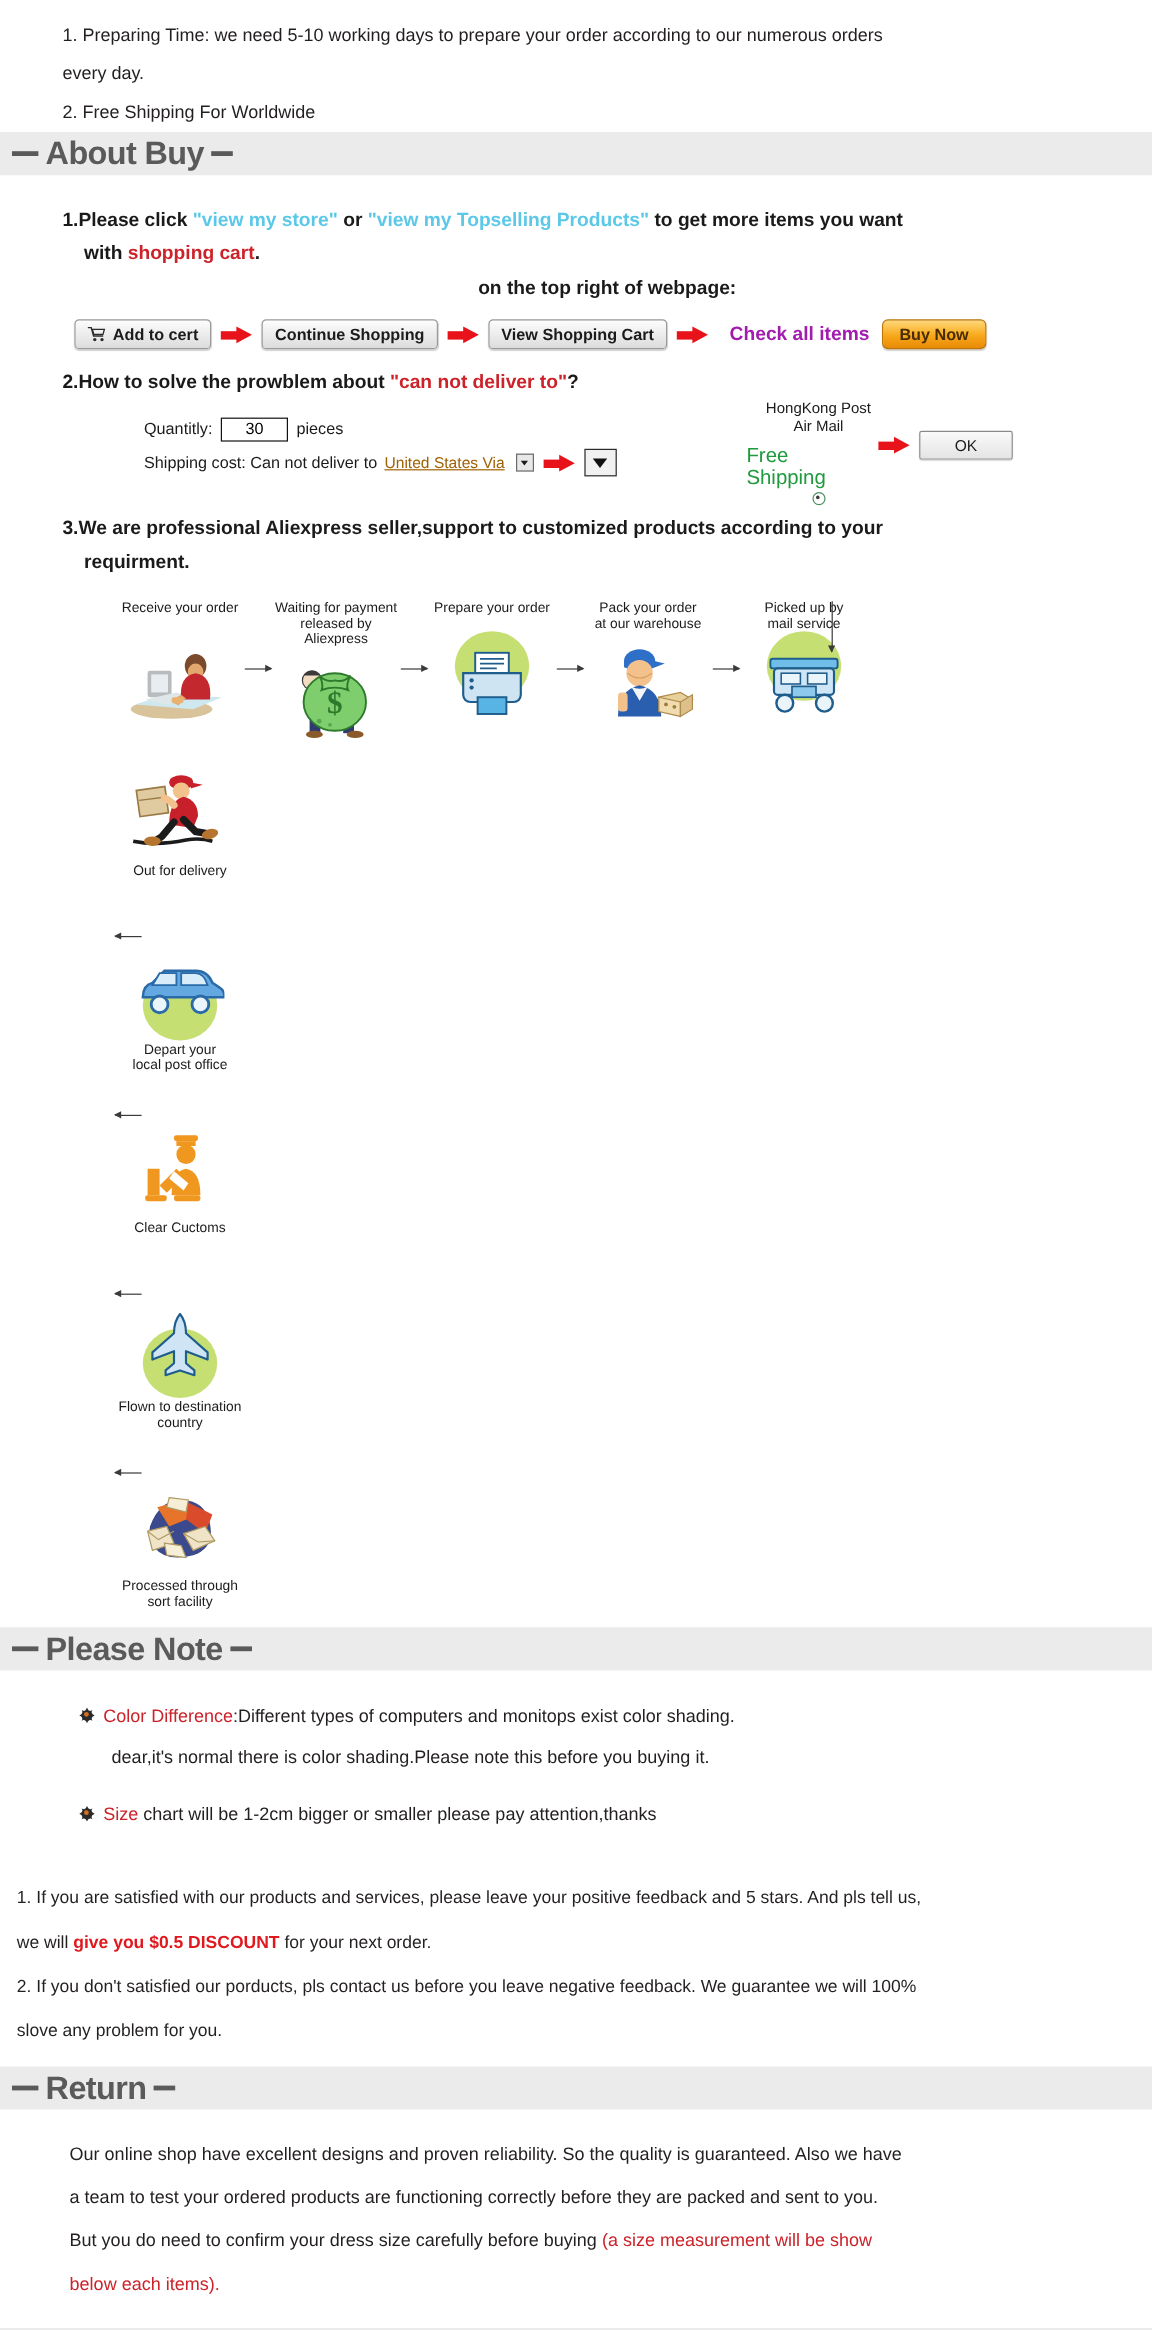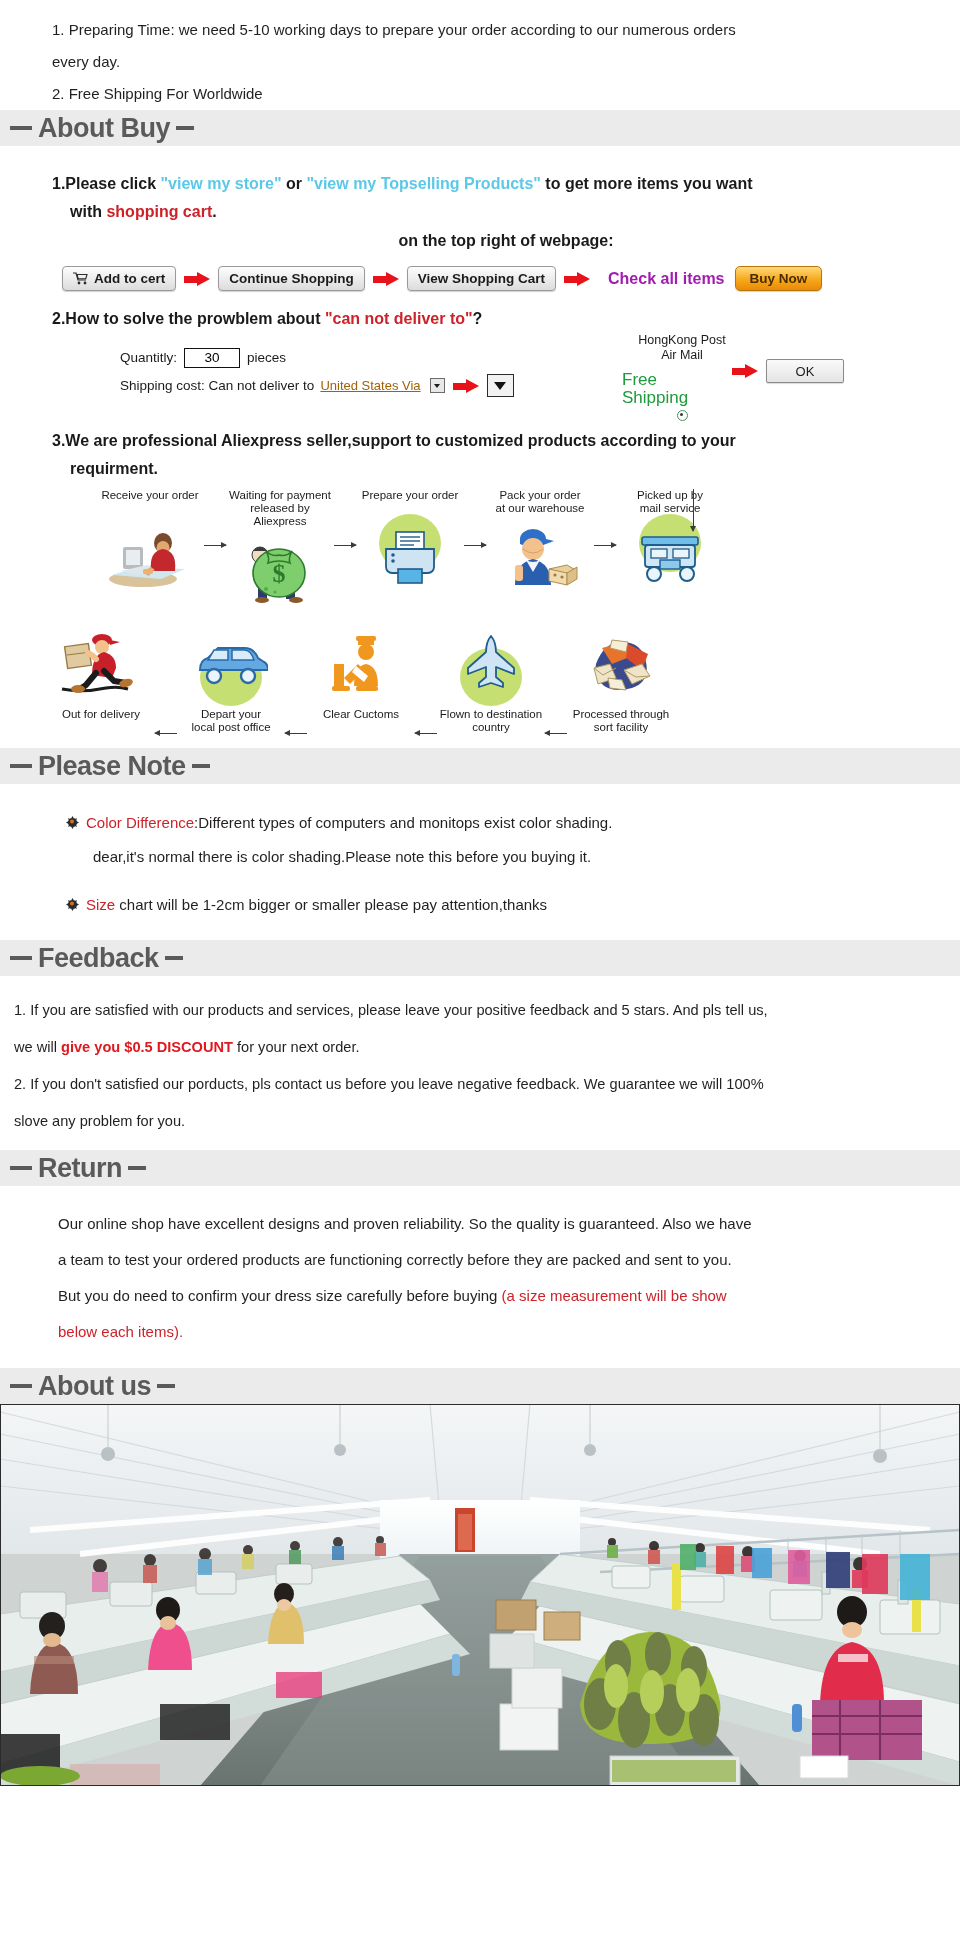--- a/index.html
+++ b/index.html
@@ -109,21 +109,21 @@
   }
   .okwrap{position:absolute;left:672px;top:14px;display:flex;align-items:center;}
   .okbtn{
     width:76px;height:22px;border:1px solid #8a8a8a;border-radius:2px;
     background:linear-gradient(to bottom,#fafafa,#e4e4e4);
     display:flex;align-items:center;justify-content:center;
     font-size:13px;color:#1b1b1b;box-shadow:0 1px 1px rgba(0,0,0,.15);
   }
 
   
-  .flow{margin:6px 0 0 0;padding:0 0 14px 0;}
+  .flow{margin:18px 0 0 0;padding:0 0 14px 0;}
   .frow{display:flex;justify-content:flex-start;align-items:flex-start;padding-left:96px;}
   .fcell{width:108px;text-align:center;position:relative;}
   .fcap{font-size:11.5px;line-height:13px;color:#1b1b1b;min-height:26px;}
   .ficon{height:78px;display:flex;align-items:center;justify-content:center;margin-top:4px;}
   .fconn{width:22px;display:flex;align-items:center;justify-content:center;padding-top:56px;}
   .hline{position:relative;width:22px;height:1px;background:#3b3b3b;}
   .hline:after{
     content:"";position:absolute;right:-1px;top:-3px;width:0;height:0;
     border-top:3.5px solid transparent;border-bottom:3.5px solid transparent;
     border-left:6px solid #3b3b3b;
@@ -137,21 +137,21 @@
   .vconn:after{
     content:"";position:absolute;left:-3.5px;bottom:-1px;width:0;height:0;
     border-left:3.5px solid transparent;border-right:3.5px solid transparent;
     border-top:6px solid #3b3b3b;
   }
   .blob{
     position:absolute;width:62px;height:58px;background:#bcd95b;border-radius:50%;
     left:50%;top:50%;transform:translate(-50%,-50%);opacity:.85;z-index:0;
   }
   .ficon svg{position:relative;z-index:1;}
-  .frow2{display:flex;align-items:flex-end;padding-left:47px;margin-top:10px;}
+  .frow2{display:flex;align-items:flex-start;padding-left:96px;margin-top:10px;flex-direction:column;}
   .fcell2{width:108px;text-align:center;position:relative;}
   .fcap2{font-size:11.5px;line-height:13px;color:#1b1b1b;margin-top:6px;min-height:26px;}
 
   
   .note{padding:22px 0 18px 66px;}
   .noteline{font-size:15px;line-height:34px;color:#231f20;display:block;}
   .bullet{
     display:inline-block;width:13px;height:13px;margin-right:7px;vertical-align:-1px;
   }
   .note .indent{padding-left:27px;display:block;}
@@ -517,27 +517,20 @@
               <path d="M11 2 l-2.8 1.2 1.6 1.6z"></path>
             <path d="M2 11 l2.8-1.2 -1.6-1.6z"></path>
               <path d="M11 11 l-2.8-1.2 1.6-1.6z"></path>
           </g>
           <circle cx="6" cy="5.6" r="2" fill="#d2701f"></circle>
         </svg>
       </span><span class="red">Size</span><span> chart will be 1-2cm bigger or smaller please pay attention,thanks</span>
     </span>
   </div>
 
-  <div class="band">
-    <div class="inner">
-      <span class="dash"></span>
-      <h2>Feedback</h2>
-      <span class="dash small"></span>
-    </div>
-  </div>
 
   <div class="fb">
     <div class="line">1. If you are satisfied with our products and services, please leave your positive feedback and 5 stars. And pls tell us,</div>
     <div class="line">
       <span>we will </span><span class="redb">give you $0.5  DISCOUNT</span><span> for your next order.</span>
     </div>
     <div class="line">2. If you don't satisfied our porducts, pls contact us before you leave negative feedback. We guarantee we will 100%</div>
     <div class="line">slove any problem for you.</div>
   </div>
 

